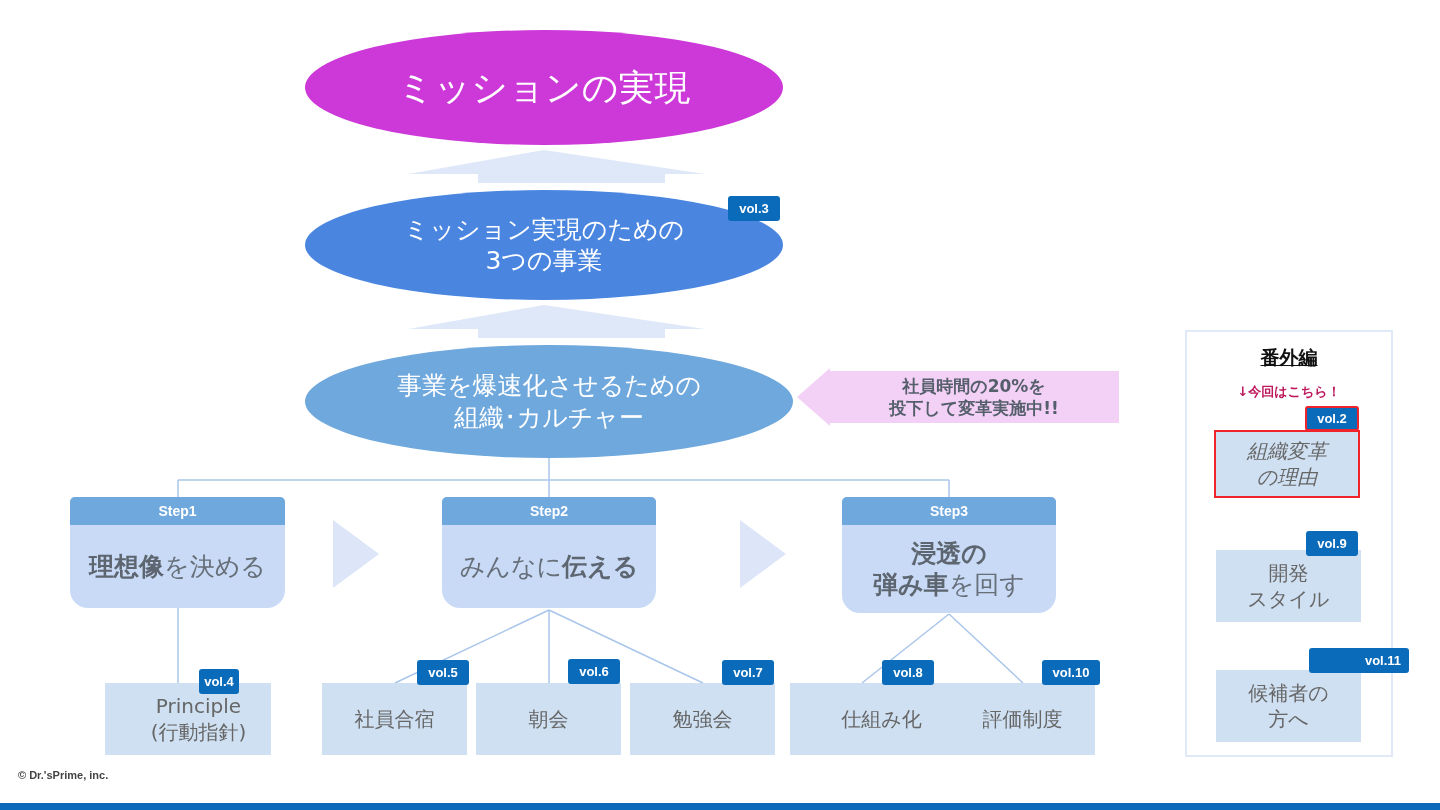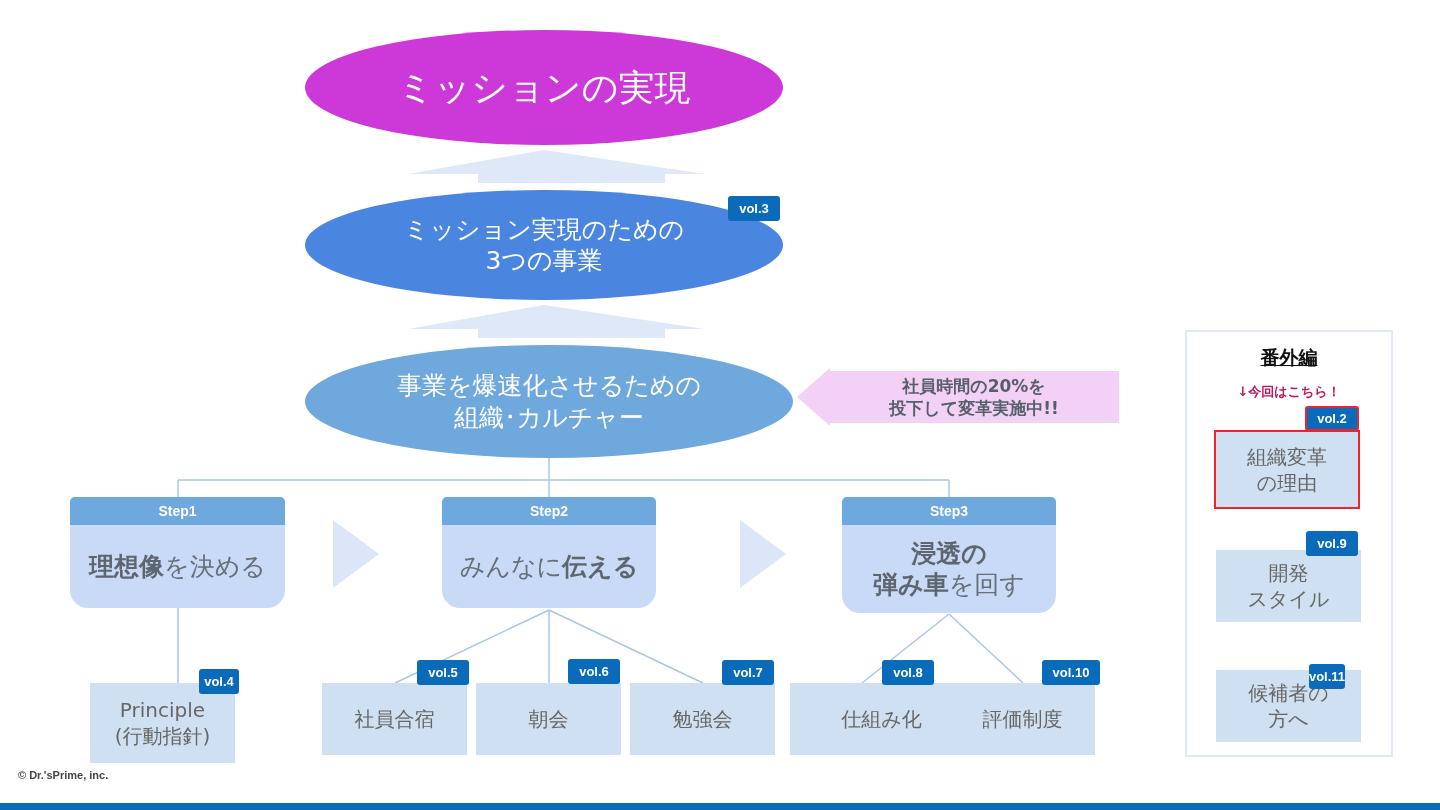--- a/index.html
+++ b/index.html
@@ -100,21 +100,21 @@
 <div class="tri" style="left:740px;top:520px;"></div>
 
 <div class="step" style="left:842px;top:497px;width:214px;height:116px;">
   <div class="step-head">Step3</div>
   <div class="step-body" style="height:88px;flex-direction:column;">
     <b>浸透の</b>
     <span><b>弾み車</b><span>を回す</span></span>
   </div>
 </div>
 
-<div class="sub" style="left:90px;top:683px;width:145px;height:80px;">Principle
+<div class="sub" style="left:105px;top:683px;width:145px;height:72px;padding-left:21px;">Principle
 (行動指針)</div>
 <div class="badge" style="left:199px;top:669px;width:40px;">vol.4</div>
 
 <div class="sub" style="left:322px;top:683px;width:145px;height:72px;">社員合宿</div>
 <div class="badge" style="left:417px;top:660px;width:52px;">vol.5</div>
 
 <div class="sub" style="left:476px;top:683px;width:145px;height:72px;">朝会</div>
 <div class="badge" style="left:568px;top:659px;width:52px;">vol.6</div>
 
 <div class="sub" style="left:630px;top:683px;width:145px;height:72px;">勉強会</div>
@@ -123,26 +123,26 @@
 <div class="sub" style="left:790px;top:683px;width:145px;height:72px;padding-left:19px;">仕組み化</div>
 <div class="badge" style="left:882px;top:660px;width:52px;">vol.8</div>
 
 <div class="sub" style="left:950px;top:683px;width:145px;height:72px;">評価制度</div>
 <div class="badge" style="left:1042px;top:660px;width:58px;">vol.10</div>
 
 <div class="panel"></div>
 <div class="panel-title">番外編</div>
 <div class="panel-note">↓今回はこちら！</div>
 
-<div class="sub" style="left:1214px;top:430px;width:146px;height:79px;border:2px solid #F0232A;box-sizing:border-box;">組織変革
+<div class="sub" style="left:1214px;top:430px;width:146px;height:68px;border:2px solid #F0232A;box-sizing:border-box;font-style:italic;">組織変革
 の理由</div>
 <div class="badge" style="left:1305px;top:406px;width:54px;border:2px solid #F0232A;box-sizing:border-box;">vol.2</div>
 
 <div class="sub" style="left:1216px;top:550px;width:145px;height:72px;">開発
 スタイル</div>
 <div class="badge" style="left:1306px;top:531px;width:52px;">vol.9</div>
 
 <div class="sub" style="left:1216px;top:670px;width:145px;height:72px;">候補者の
 方へ</div>
-<div class="badge" style="left:1309px;top:664px;width:36px;">vol.11</div>
+<div class="badge" style="left:1309px;top:648px;width:52px;padding-left:48px;">vol.11</div>
 
 <div class="copyright">© Dr.'sPrime, inc.</div>
 <div class="footer-bar"></div>
 
 </body></html>

